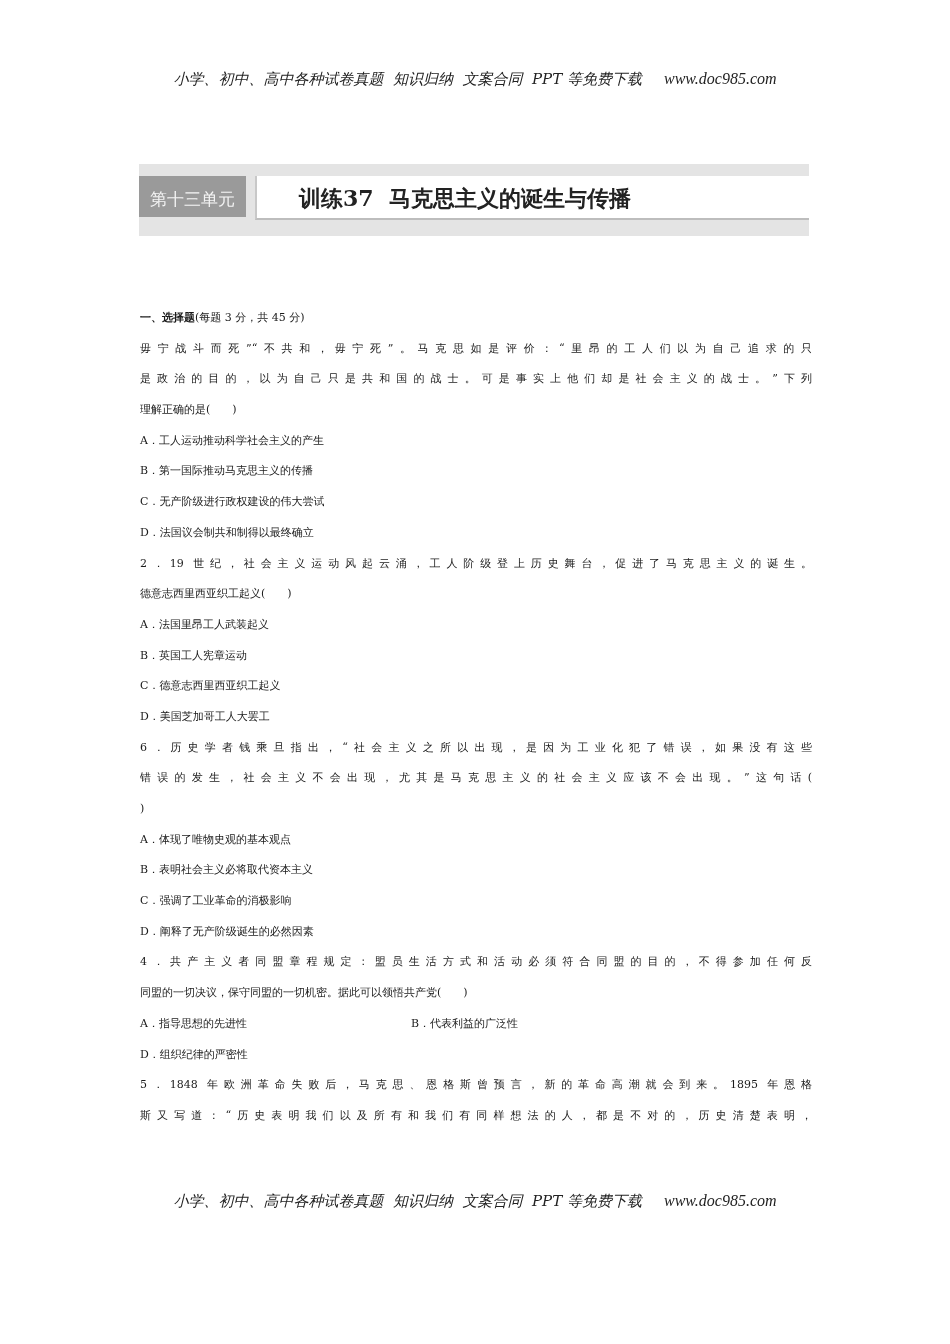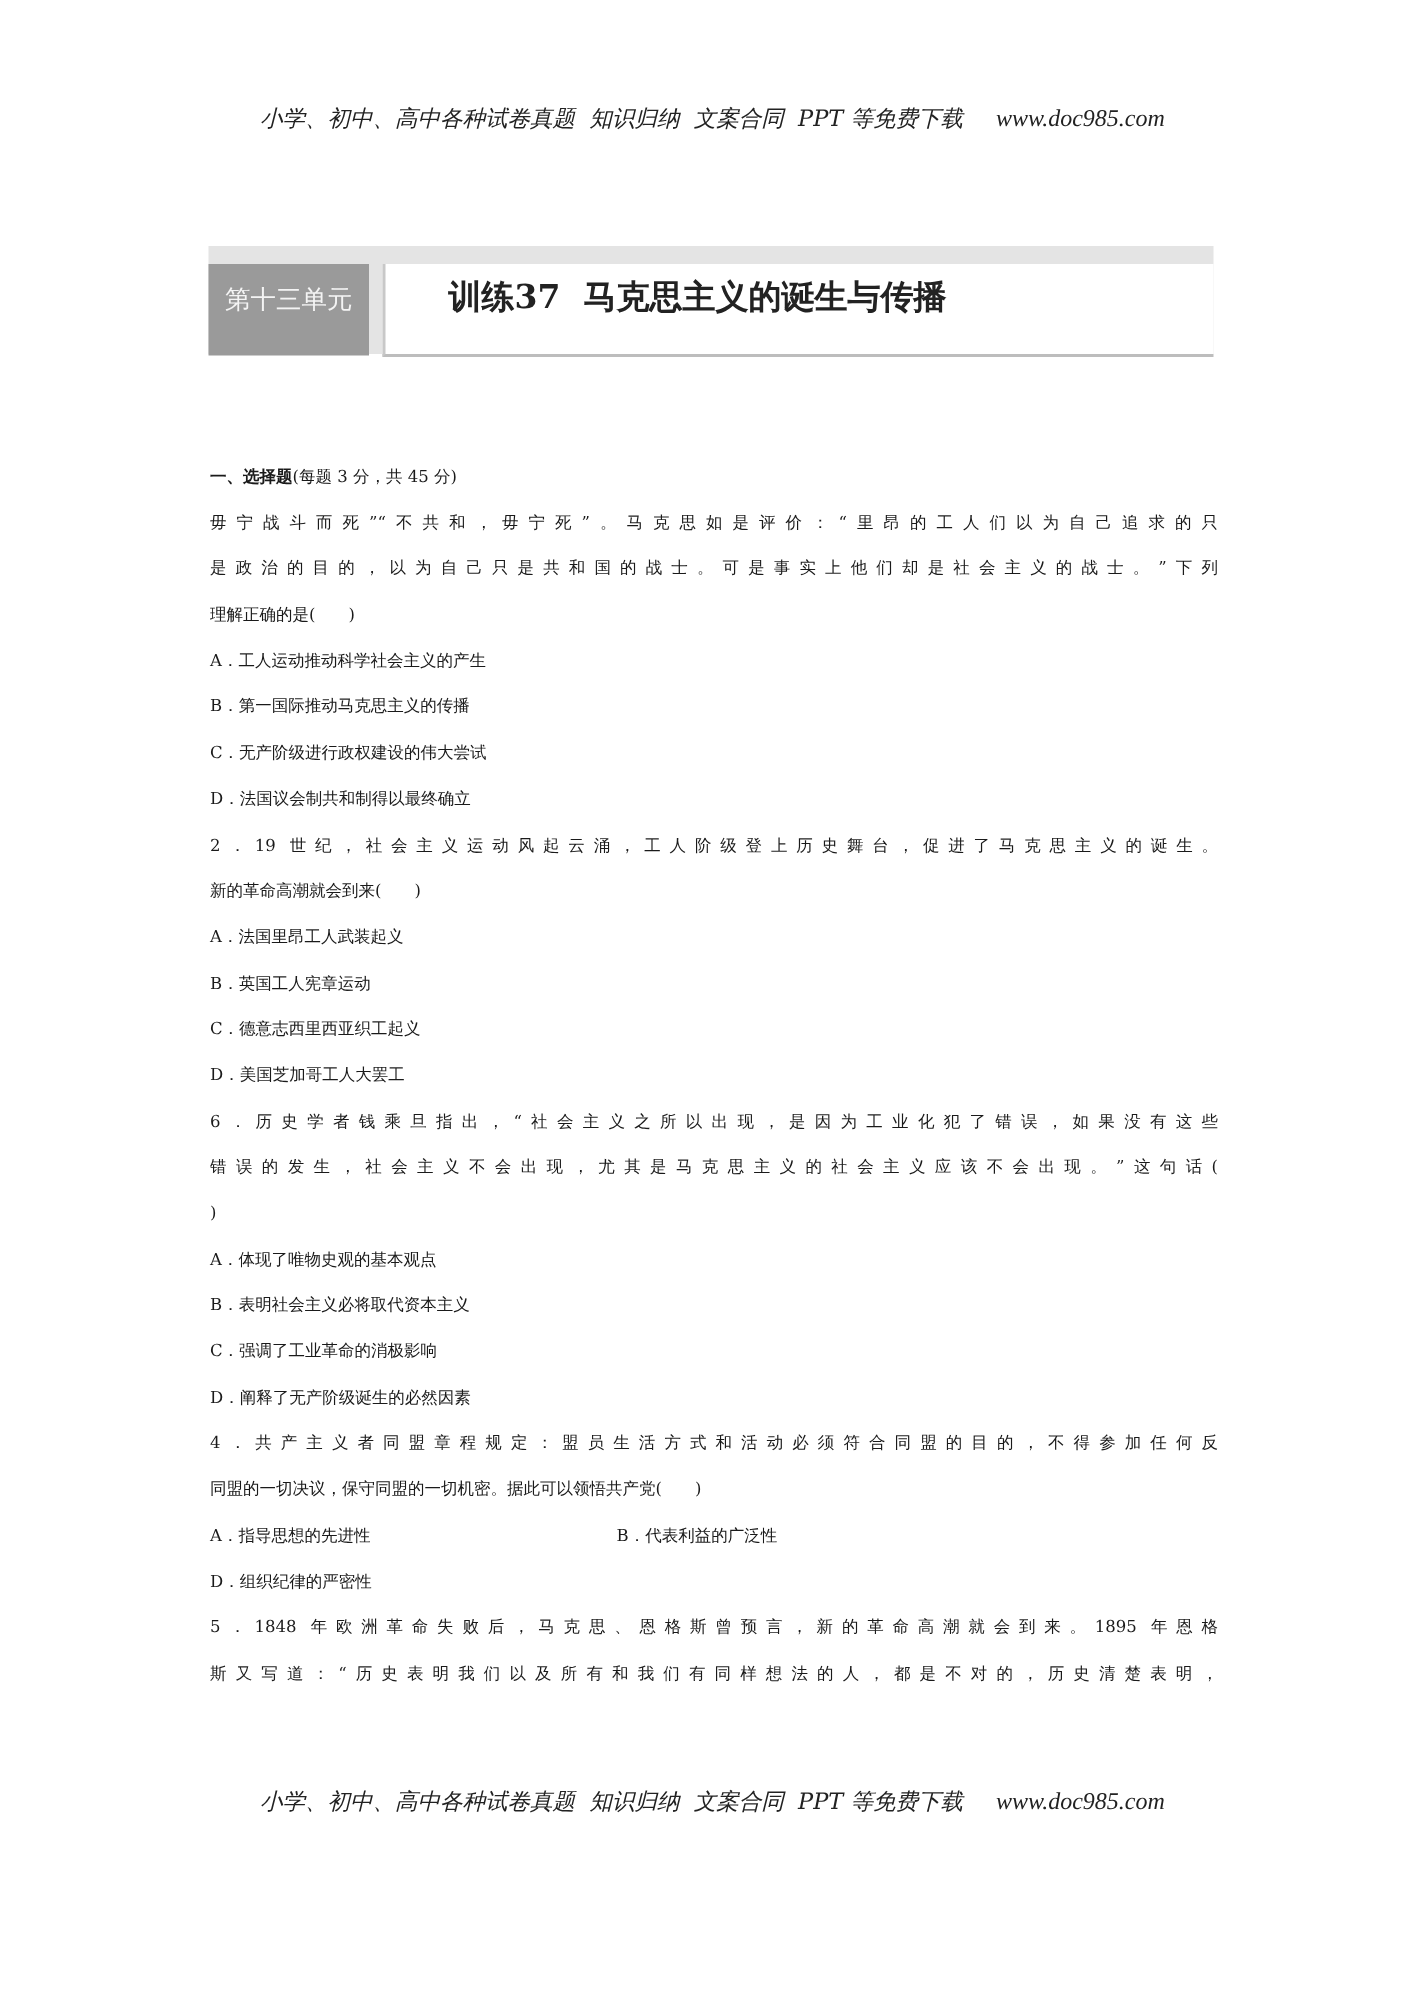--- a/index.html
+++ b/index.html
@@ -36,35 +36,35 @@
       top: 164px;
       width: 670px;
       height: 72px;
       background: #e4e4e4;
     }
     .unit-box {
       position: absolute;
       left: 0;
       top: 12px;
       width: 107px;
-      height: 61px;
+      height: 41px;
       background: #9a9a9a;
       color: #f4f4f4;
       font-family: Liberation Serif, serif;
       font-size: 17px;
       line-height: 47px;
       text-align: center;
       letter-spacing: 0px;
     }
     .title-box {
       position: absolute;
       left: 116px;
       top: 12px;
       width: 554px;
-      height: 62px;
+      height: 44px;
       background: #ffffff;
       border-left: 2px solid #c8c8c8;
       border-bottom: 2px solid #bdbdbd;
       box-sizing: border-box;
     }
     .title-text {
       position: absolute;
       left: 42px;
       top: 0;
       line-height: 44px;
@@ -115,21 +115,21 @@
 
   <div class="line justify">毋宁战斗而死”“不共和，毋宁死”。马克思如是评价：“里昂的工人们以为自己追求的只</div>
   <div class="line justify">是政治的目的，以为自己只是共和国的战士。可是事实上他们却是社会主义的战士。”下列</div>
   <div class="line">理解正确的是(　　)</div>
   <div class="line">A．工人运动推动科学社会主义的产生</div>
   <div class="line">B．第一国际推动马克思主义的传播</div>
   <div class="line">C．无产阶级进行政权建设的伟大尝试</div>
   <div class="line">D．法国议会制共和制得以最终确立</div>
 
   <div class="line justify">2．19 世纪，社会主义运动风起云涌，工人阶级登上历史舞台，促进了马克思主义的诞生。</div>
-  <div class="line">新的革命高潮就会到来(　　)</div>
+  <div class="line">德意志西里西亚织工起义(　　)</div>
   <div class="line">A．法国里昂工人武装起义</div>
   <div class="line">B．英国工人宪章运动</div>
   <div class="line">C．德意志西里西亚织工起义</div>
   <div class="line">D．美国芝加哥工人大罢工</div>
 
   <div class="line justify">6．历史学者钱乘旦指出，“社会主义之所以出现，是因为工业化犯了错误，如果没有这些</div>
   <div class="line justify">错误的发生，社会主义不会出现，尤其是马克思主义的社会主义应该不会出现。”这句话(</div>
   <div class="line">)</div>
   <div class="line">A．体现了唯物史观的基本观点</div>
   <div class="line">B．表明社会主义必将取代资本主义</div>

